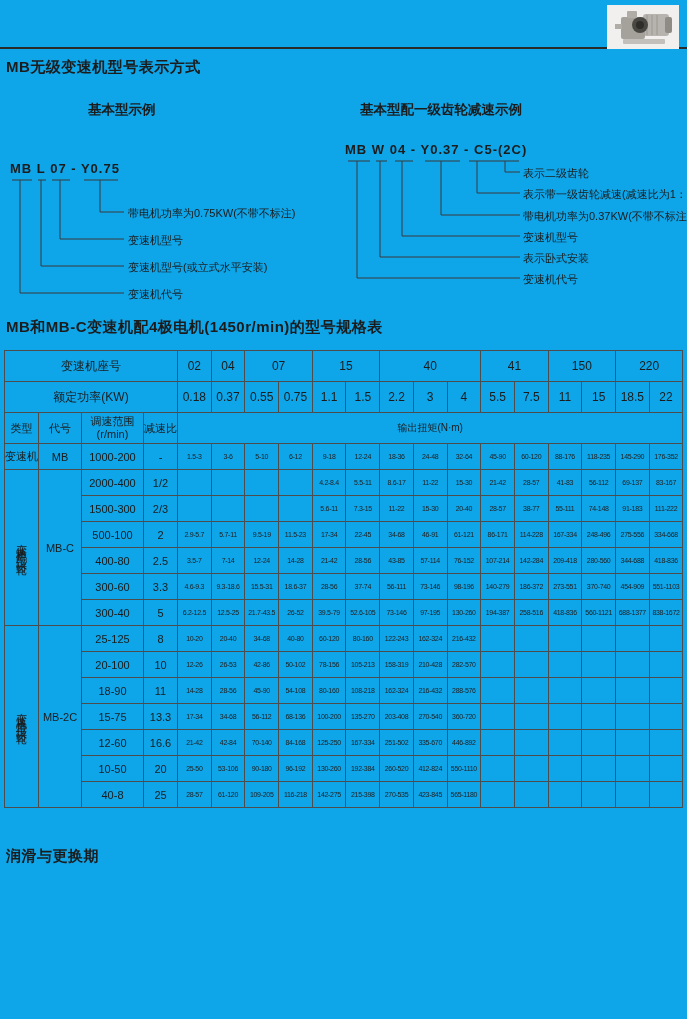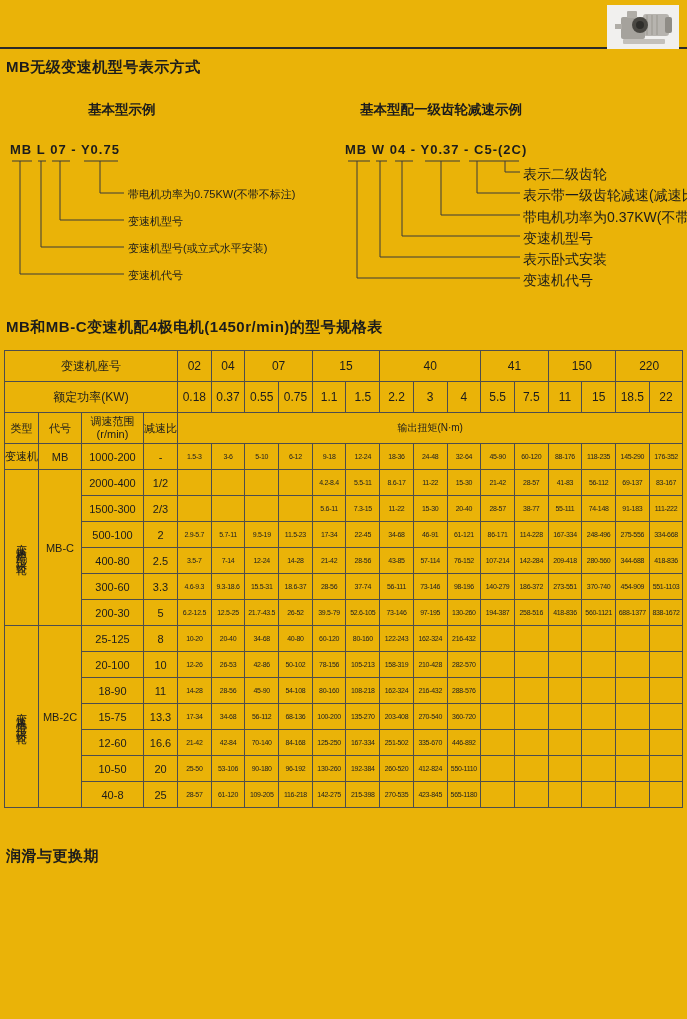--- a/index.html
+++ b/index.html
@@ -1,41 +1,41 @@
 <!DOCTYPE html>
 <html><head>
 <meta charset="utf-8">
 <style>
   * { margin:0; padding:0; box-sizing:border-box; }
   html,body { background:#e8e8e8; }
   body { font-family:"Liberation Sans","DejaVu Sans",sans-serif; color:#1c1c1c; }
   .page {
     position:relative; width:687px; height:1019px; margin:0 auto;
-    background:#eab308; overflow:hidden;
+    background:#0ea5e9; overflow:hidden;
   }
   .top-rule { position:absolute; top:47px; left:0; width:687px; border-top:2px solid #2a2a2a; }
   .machine-photo { position:absolute; top:5px; right:8px; width:72px; height:44px; }
 
   .section-title { position:absolute; left:6px; font-size:15px; font-weight:bold; letter-spacing:0.5px; }
   .t1 { top:58px; }
   .t2 { top:318px; }
   .t3 { top:847px;text-align:right; }
 
   .diagram-title { position:absolute; top:101px; font-size:13.5px; font-weight:600; }
   .dt-left { left:88px; }
   .dt-right { left:360px; }
 
   .diagram { position:absolute; top:142px; height:158px; }
-  .dg-left { left:10px; width:332px; }
+  .dg-left { left:10px; width:332px;margin-top:19px; }
   .dg-right { left:345px; width:342px; }
   .model-code { position:absolute; top:0; left:0; font-size:13px; font-weight:600; letter-spacing:1px; white-space:nowrap; }
   .diagram svg.lines { position:absolute; top:0; left:0; }
   .ann { position:absolute; white-space:nowrap; }
   .dg-left .ann { font-size:11px; left:118px; }
-  .dg-right .ann { font-size:14px; left:178px; }
+  .dg-right .ann { font-size:11px; left:178px; }
 
   
   table.spec { position:absolute; top:350px; left:4px; width:679px; border-collapse:collapse; table-layout:fixed; }
   .spec th, .spec td { border:1px solid #4d4d4d; text-align:center; vertical-align:middle; padding:0; font-weight:normal; overflow:hidden; white-space:nowrap; }
   .spec thead th { height:31px; font-size:12px; }
   .spec thead tr.hr3 th { font-size:11px; white-space:normal; line-height:1.15; }
   .spec tbody td, .spec tbody th { height:26px; }
   .range-cell { font-size:11px; }
   .ratio-cell { font-size:11px; }
   .code-cell { font-size:11px; }
@@ -280,21 +280,21 @@
           <td class="value-cell">73-146</td>
           <td class="value-cell">98-196</td>
           <td class="value-cell">140-279</td>
           <td class="value-cell">186-372</td>
           <td class="value-cell">273-551</td>
           <td class="value-cell">370-740</td>
           <td class="value-cell">454-909</td>
           <td class="value-cell">551-1103</td>
         </tr>
         <tr>
-          <td class="range-cell">200-30</td>
+          <td class="range-cell">300-40</td>
           <td class="ratio-cell">5</td>
           <td class="value-cell">6.2-12.5</td>
           <td class="value-cell">12.5-25</td>
           <td class="value-cell">21.7-43.5</td>
           <td class="value-cell">26-52</td>
           <td class="value-cell">39.5-79</td>
           <td class="value-cell">52.6-105</td>
           <td class="value-cell">73-146</td>
           <td class="value-cell">97-195</td>
           <td class="value-cell">130-260</td>

